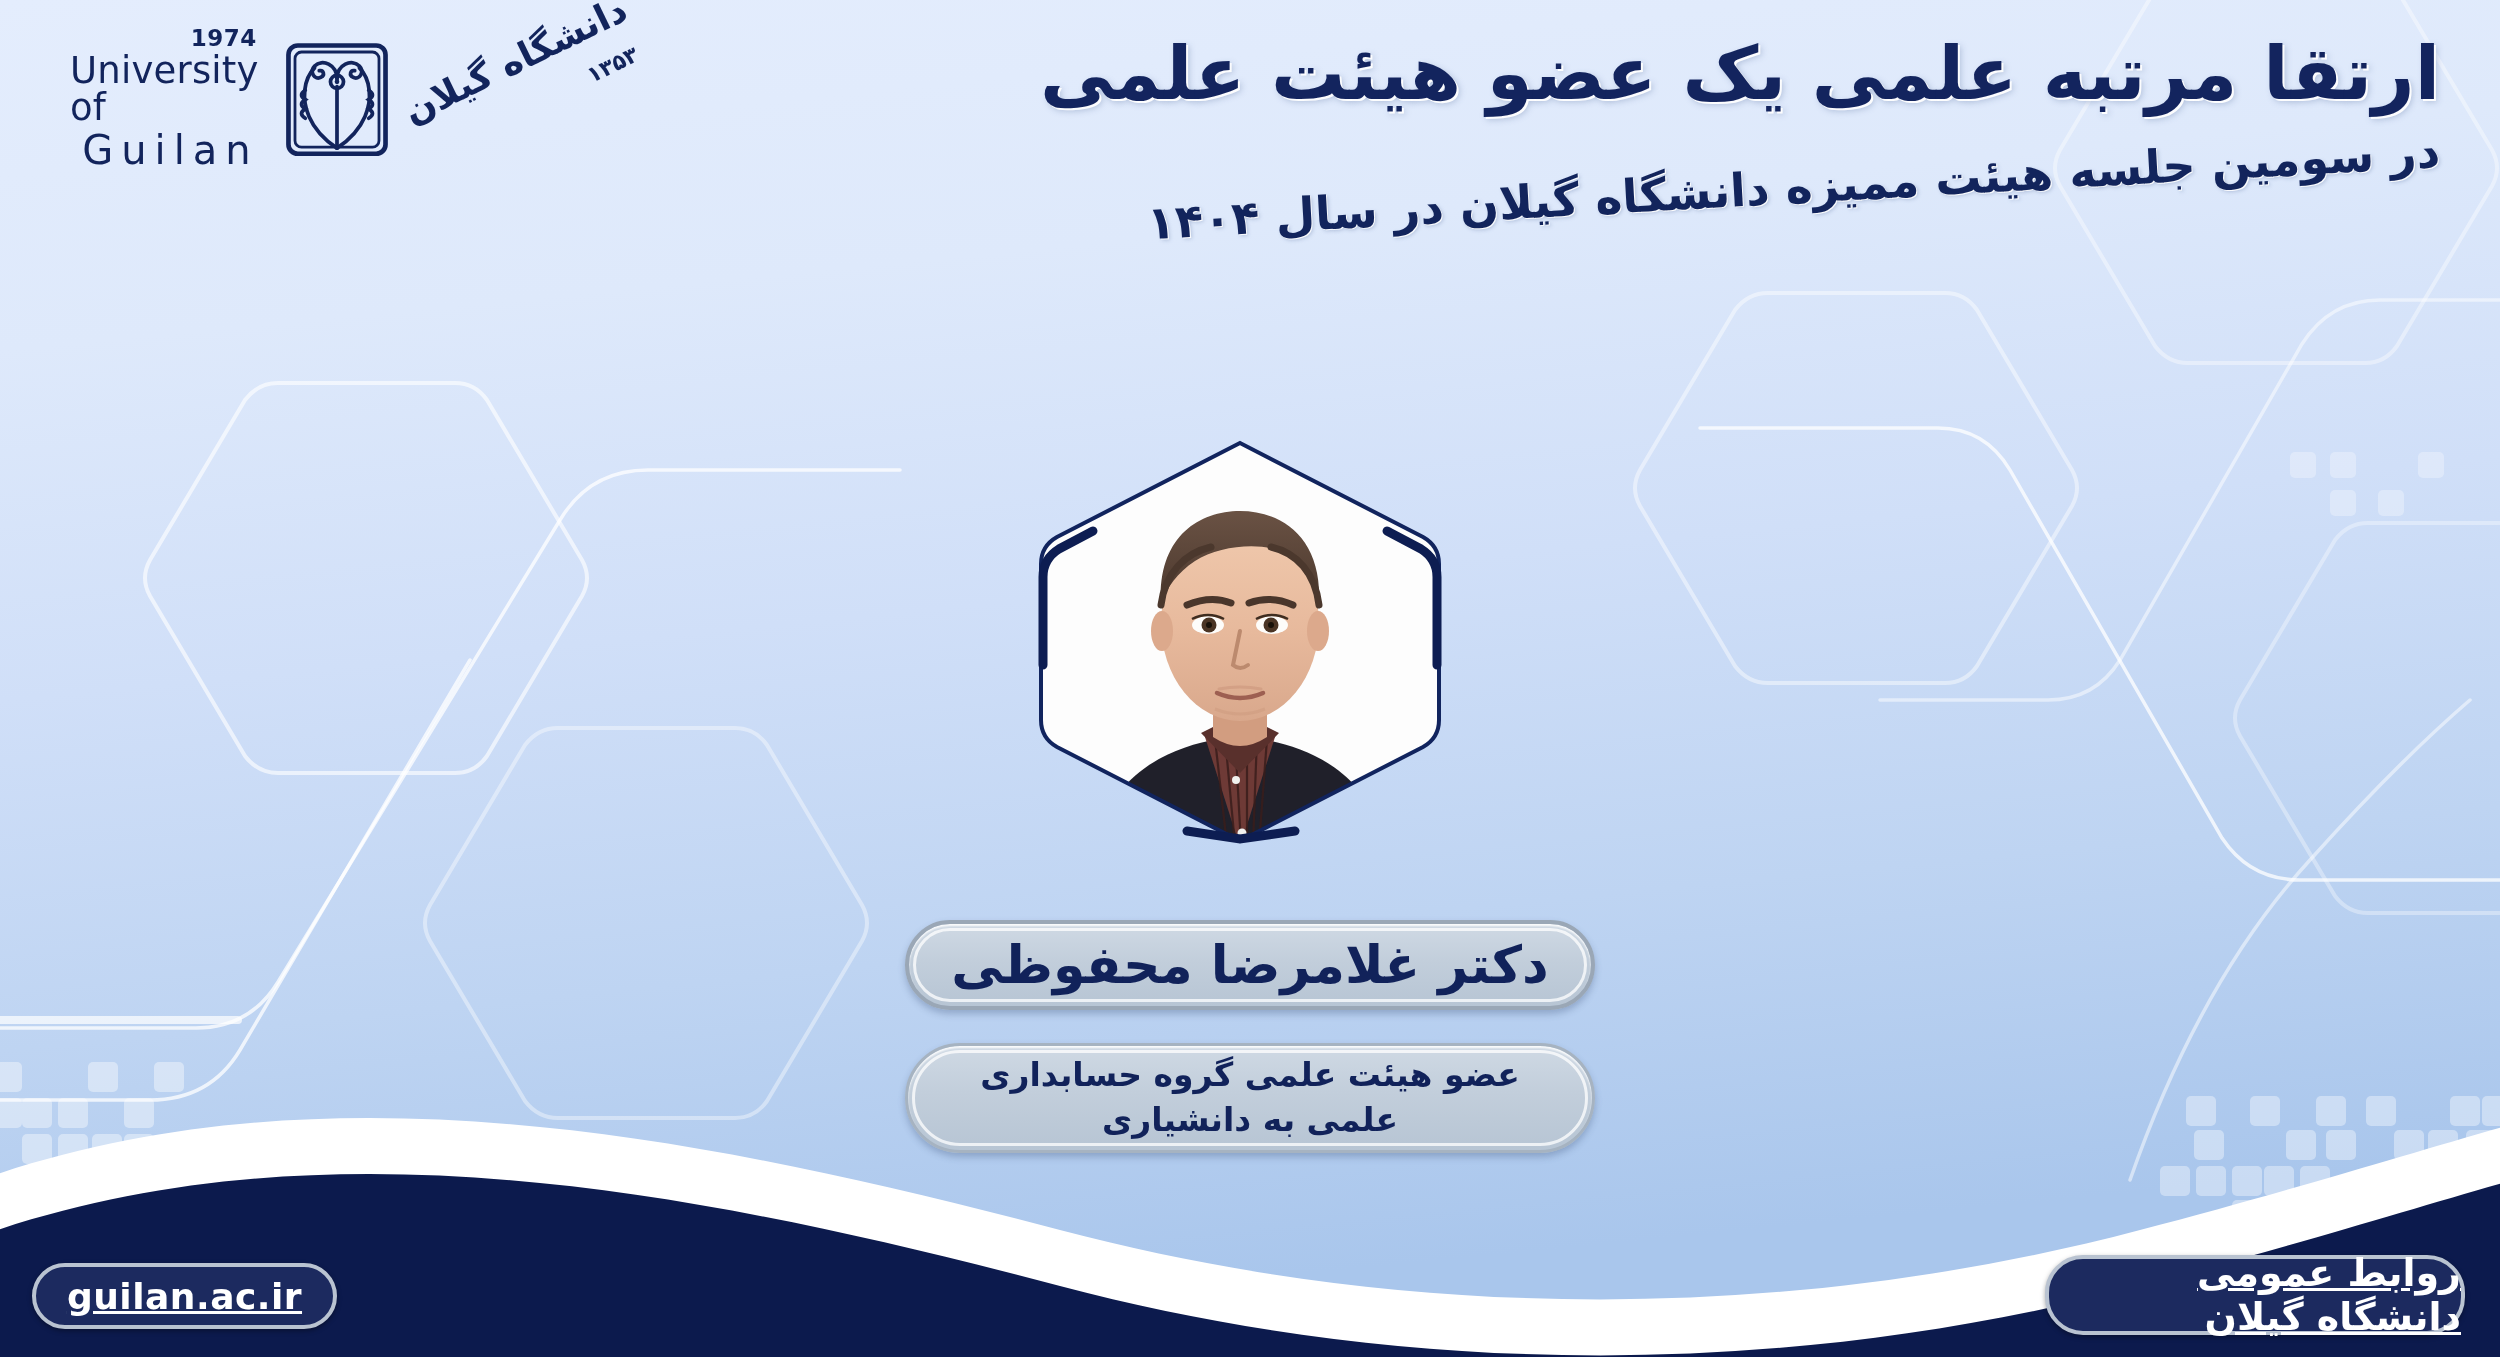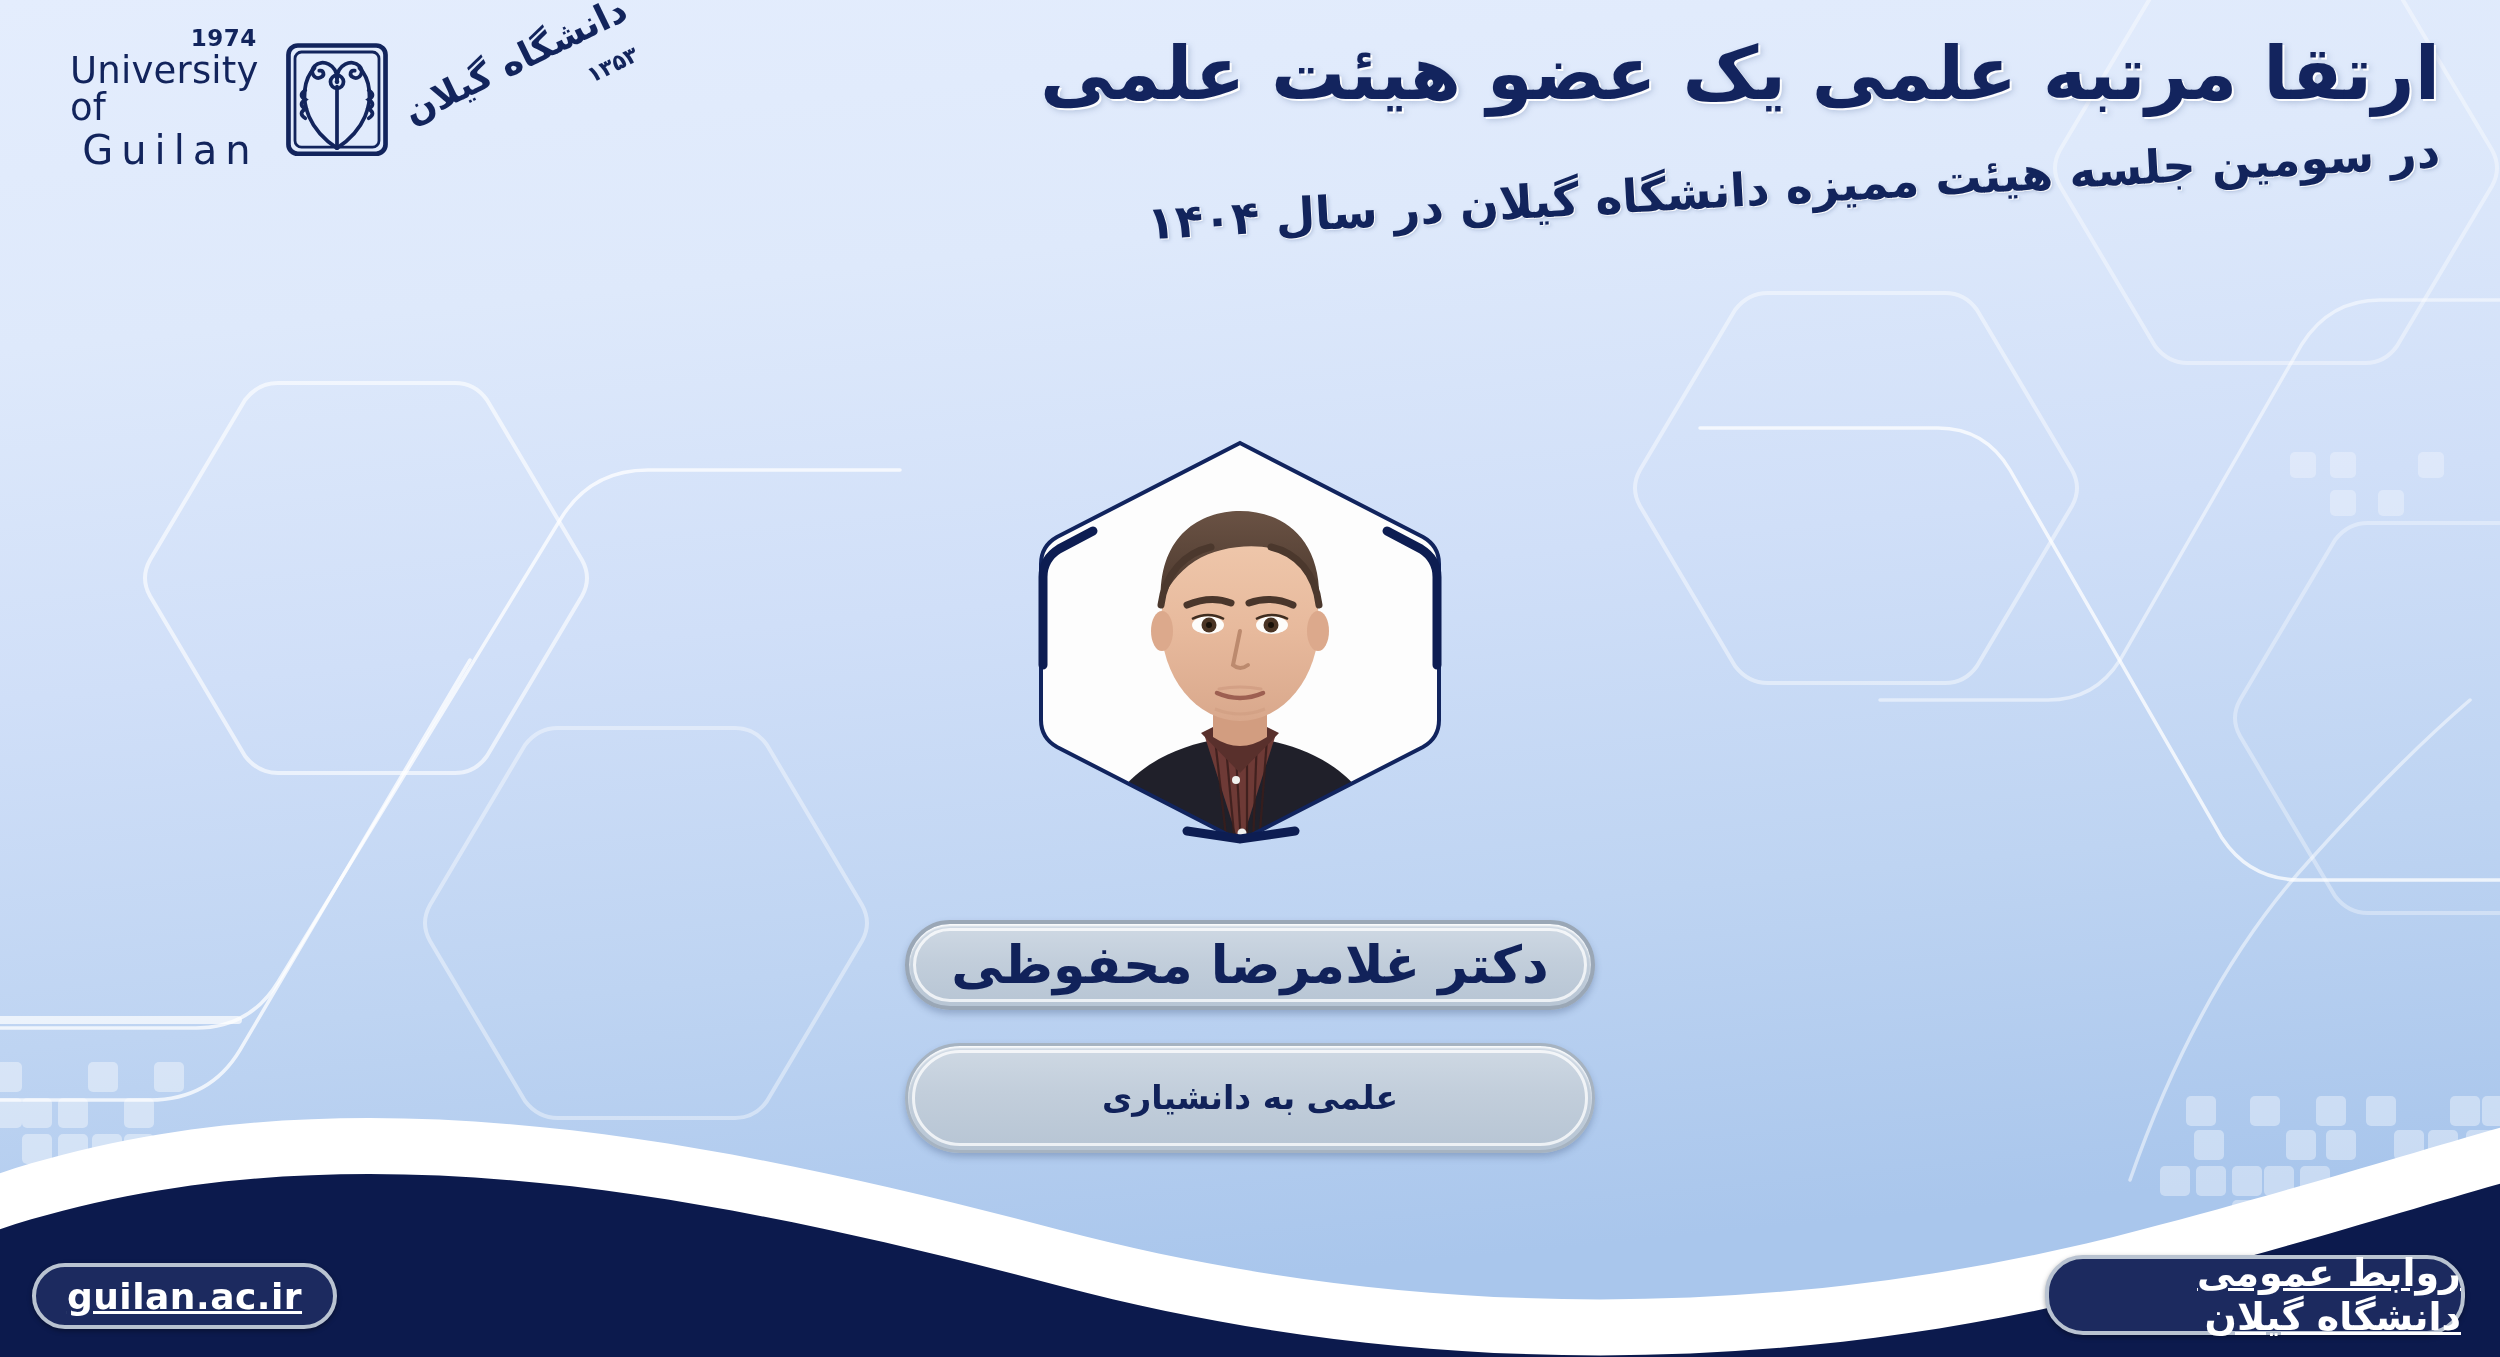--- a/index.html
+++ b/index.html
@@ -391,20 +391,21 @@
         <path d="M168 394 L221 402 L276 394"></path>
       </g>
     </svg>
   </div>
 
   <div class="plate name-plate">
     <span>دکتر غلامرضا محفوظی</span>
   </div>
 
   <div class="plate role-plate">
+    <span>عضو هیئت علمی گروه حسابداری</span>
     <span>علمی به دانشیاری</span>
   </div>
 
   <a class="pill pill-site" href="#">
     <span>guilan.ac.ir</span>
   </a>
 
   <div class="pill pill-pr">
     <span>روابط عمومی دانشگاه گیلان</span>
   </div>

